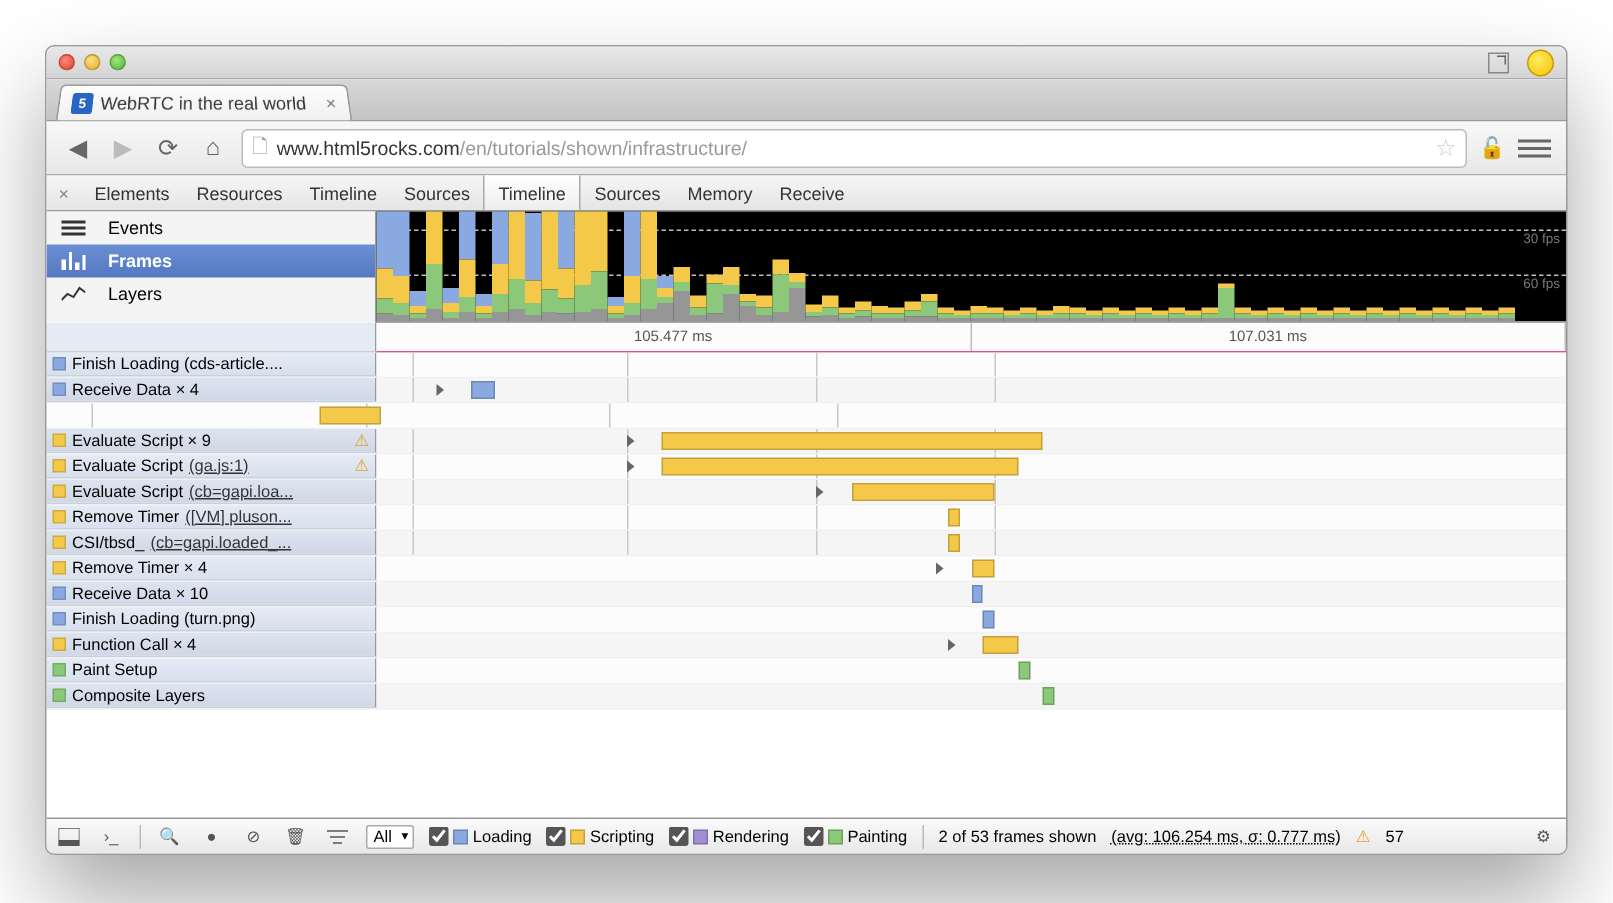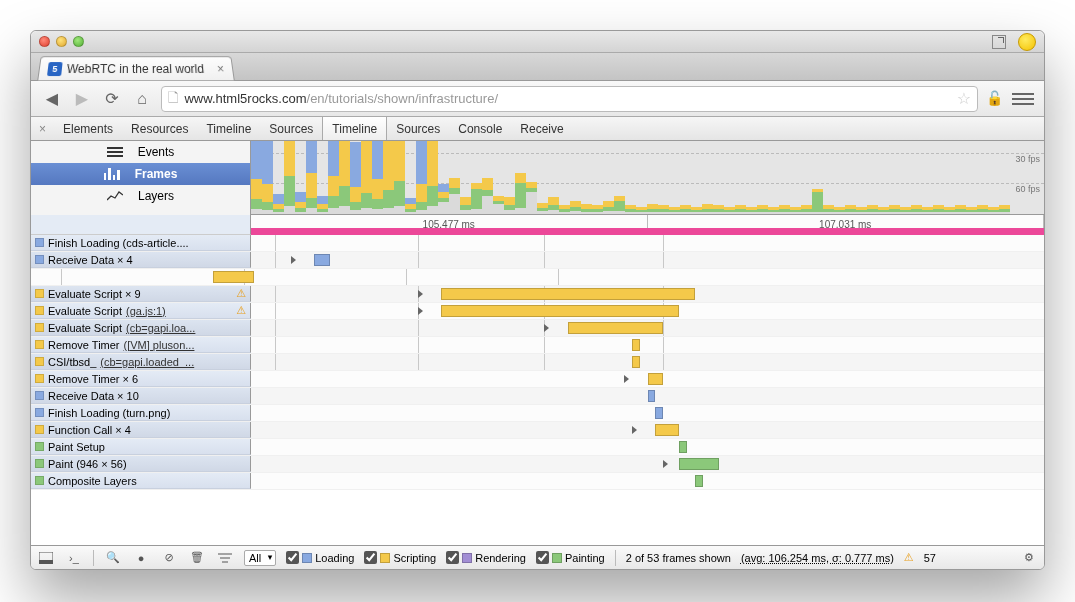--- a/index.html
+++ b/index.html
@@ -28,39 +28,39 @@
 .menu { width:22px;height:22px;display:flex;flex-direction:column;justify-content:center;gap:3px;}
 .menu span{height:2px;background:#666;}
 
 .dt-tabs { height: 24px; background:linear-gradient(#f6f6f6,#e5e5e5); border-bottom:1px solid #999; display:flex; align-items:center; font-size:12px; color:#333;}
 .dt-close { padding:0 8px; color:#888;}
 .dt-tab { padding:0 9px; height:100%; display:flex;align-items:center; cursor:default;}
 .dt-tab.active { background:linear-gradient(#fff,#eee); border-left:1px solid #aaa; border-right:1px solid #aaa;}
 
 .dt-body { display:flex; height: calc(100% - 22px - 28px - 36px - 24px - 24px); }
 .leftpanel { width:220px; background:#f4f4f4; border-right:1px solid #999; font-size:12px;}
-.lp-item { padding:4px 10px; display:flex;align-items:center;gap:15px;justify-content:center;}
+.lp-item { padding:4px 10px; display:flex;align-items:center;gap:15px;}
 .lp-item.active { background: linear-gradient(#6a8fd4,#5578c0); color:#fff; font-weight:bold;}
 .icon-events { display:inline-block; width:16px;height:10px;position:relative;}
 .icon-events::before{content:'';position:absolute;top:0;left:0;width:16px;height:2px;background:#333;box-shadow:0 4px 0 #333, 0 8px 0 #333;}
 .icon-frames { display:inline-block; width:16px; height:12px; display:flex;gap:2px;align-items:flex-end;}
 .icon-frames span{width:3px;background:currentColor;}
 .icon-memory { display:inline-block; width:16px;height:12px;position:relative;}
 .icon-memory svg{width:16px;height:12px;}
 
-.overview { flex:1; position:relative; border-bottom:1px solid #999; height:74px; background:#e5e5e5; overflow:hidden;}
+.overview { flex:1; position:relative; border-bottom:1px solid #999; height:74px; background:#000000; overflow:hidden;}
 .fps-line { position:absolute; left:0;right:0; border-top:1px dashed #bbb; font-size:9px; color:#777; text-align:right; padding-right:4px;}
 .ov-bars { position:absolute; left:0; bottom:0; top:0; right:0; display:flex; align-items:flex-end;}
 .ob { width:11px; position:relative; display:flex; flex-direction:column-reverse;}
 .ob div{width:100%;}
 .c-blue{background:#89a9e0;} .c-yellow{background:#f4c94a;} .c-green{background:#8bc87a;} .c-grey{background:#d6d6d6;opacity:0.7;}
 
 .top-row { display:flex; height:74px;}
 .content-area { flex:1; display:flex; flex-direction:column; overflow:hidden;}
-.ruler { height:20px; border-bottom:7px solid #ec4899; background:#fcfcfc; display:flex; font-size:10px; color:#555; position:relative;}
+.ruler { height:20px; border-bottom:1px solid #ec4899; background:#fcfcfc; display:flex; font-size:10px; color:#555; position:relative;}
 .ruler-seg { flex:1; border-right:1px solid #bbb; text-align:center; line-height:20px;}
 .rows { flex:1; overflow:hidden;}
 .rw { display:flex; height:17px; font-size:11px; border-bottom:1px solid #f0f0f0;}
 .rw:nth-child(even) .rw-lane{background:#f5f5f5;}
 .rw:nth-child(odd) .rw-lane{background:#fcfcfc;}
 .rw-label { width:220px; background:linear-gradient(#e4ebf5,#d8e0ee); border-right:1px solid #999; border-bottom:1px solid #c8d0de; padding:1px 4px; display:flex;align-items:center;gap:4px; overflow:hidden; white-space:nowrap;}
 .rw:nth-child(even) .rw-label{background:linear-gradient(#dce4f0,#d0d8e6);}
 .sq { width:9px;height:9px;flex:0 0 9px;border:1px solid rgba(0,0,0,0.15);}
 .warn { margin-left:auto; color:#e8a020; font-size:11px;}
 .lnk { text-decoration:underline; color:#333;}
@@ -125,21 +125,21 @@
   </div>
 
   <div class="dt-tabs">
     <div class="dt-close">×</div>
     <div class="dt-tab">Elements</div>
     <div class="dt-tab">Resources</div>
     <div class="dt-tab">Timeline</div>
     <div class="dt-tab">Sources</div>
     <div class="dt-tab active">Timeline</div>
     <div class="dt-tab">Sources</div>
-    <div class="dt-tab">Console</div>
+    <div class="dt-tab">Memory</div>
     <div class="dt-tab">Receive</div>
   </div>
 
   <div class="dt-body">
     <div style="display:flex;flex-direction:column;width:100%;">
 
       <div class="top-row">
         <div class="leftpanel" style="height:74px;">
           <div class="lp-item">
             <span class="icon-events"></span>
@@ -640,21 +640,21 @@
                 <div class="vline" style="left: 3%;"></div>
                 <div class="vline" style="left: 21%;"></div>
                 <div class="vline" style="left: 37%;"></div>
                 <div class="vline" style="left: 52%;"></div>
                 <div class="bar" style="left: 48%; width: 1%; background: rgb(244, 201, 74);"></div>
               </div>
             </div>
             <div class="rw">
               <div class="rw-label">
                 <span class="sq" style="background: rgb(244, 201, 74);"></span>
-                <span>Remove Timer × 6</span>
+                <span>Remove Timer × 4</span>
               </div>
               <div class="rw-lane">
                 <div class="tri" style="left: 47%;"></div>
                 <div class="bar" style="left: 50%; width: 2%; background: rgb(244, 201, 74);"></div>
               </div>
             </div>
             <div class="rw">
               <div class="rw-label">
                 <span class="sq" style="background: rgb(137, 169, 224);"></span>
                 <span>Receive Data × 10</span>
@@ -682,30 +682,20 @@
                 <div class="bar" style="left: 51%; width: 3%; background: rgb(244, 201, 74);"></div>
               </div>
             </div>
             <div class="rw">
               <div class="rw-label">
                 <span class="sq" style="background: rgb(139, 200, 122);"></span>
                 <span>Paint Setup</span>
               </div>
               <div class="rw-lane">
                 <div class="bar" style="left: 54%; width: 1%; background: rgb(139, 200, 122);"></div>
-              </div>
-            </div>
-            <div class="rw">
-              <div class="rw-label">
-                <span class="sq" style="background: rgb(139, 200, 122);"></span>
-                <span>Paint (946 × 56)</span>
-              </div>
-              <div class="rw-lane">
-                <div class="tri" style="left: 52%;"></div>
-                <div class="bar" style="left: 54%; width: 5%; background: rgb(139, 200, 122);"></div>
               </div>
             </div>
             <div class="rw">
               <div class="rw-label">
                 <span class="sq" style="background: rgb(139, 200, 122);"></span>
                 <span>Composite Layers</span>
               </div>
               <div class="rw-lane">
                 <div class="bar" style="left: 56%; width: 1%; background: rgb(139, 200, 122);"></div>
               </div>

